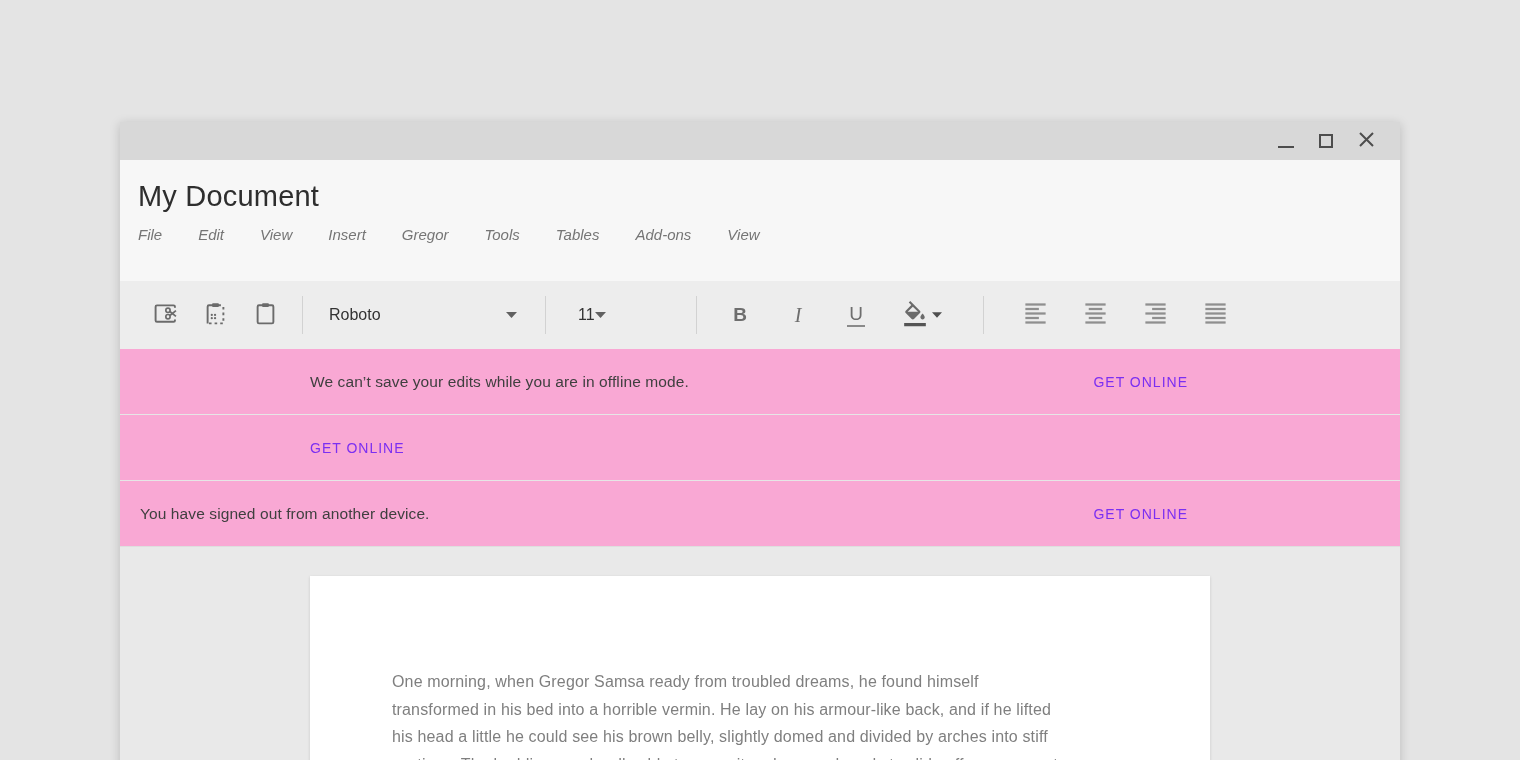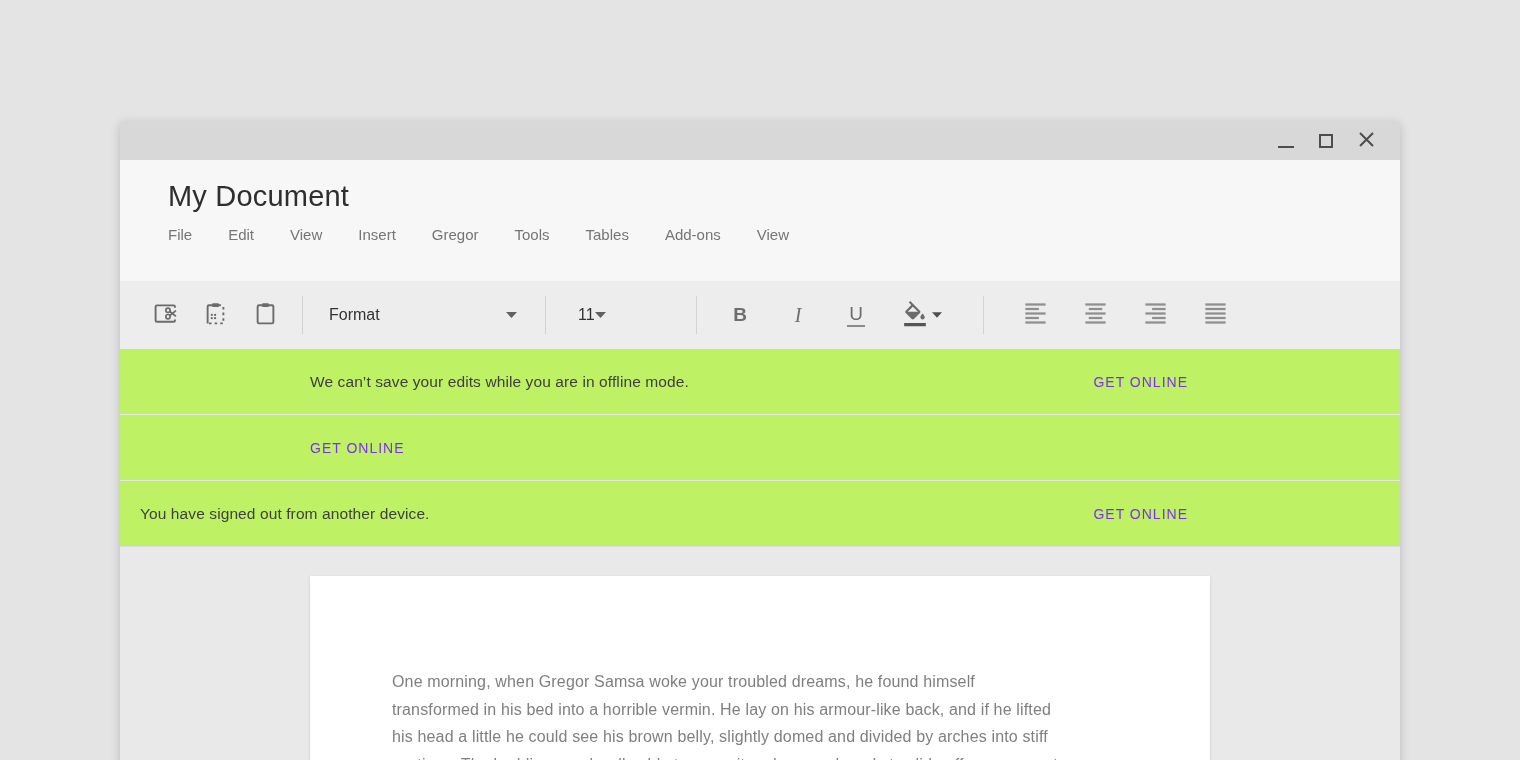--- a/index.html
+++ b/index.html
@@ -19,24 +19,24 @@
   .titlebar {
     height:38px; flex:0 0 38px; background:#D8D8D8;
     display:flex; justify-content:flex-end; align-items:center;
     padding-right:20px; gap:12px;
   }
   .win-btn { width:28px; height:28px; background:none; border:none; padding:0;
     display:flex; align-items:center; justify-content:center; cursor:pointer; }
   .glyph-min { width:16px; height:2px; background:#4D4D4D; margin-top:12px; }
   .glyph-max { width:14px; height:14px; border:2px solid #4D4D4D; }
   
-  .header { height:121px; flex:0 0 121px; background:#F7F7F7; padding-left:48px; }
+  .header { height:121px; flex:0 0 121px; background:#F7F7F7; padding-left:18px; }
   .doc-title { margin:0; padding-top:20px; font-size:29px; line-height:32px;
     font-weight:400; color:#2E2E2E; letter-spacing:.2px; }
-  .menubar { margin-top:14px; display:flex; gap:36px; font-size:15px; color:#757575; }
+  .menubar { margin-top:14px; display:flex; gap:36px; font-size:15px; color:#757575;font-style:italic; }
   .menu-item { cursor:pointer; }
   
   .toolbar { height:68px; flex:0 0 68px; background:#EDEDED;
     display:flex; align-items:center; padding-left:32px; }
   .tb-btn { background:none; border:none; padding:0; cursor:pointer;
     display:flex; align-items:center; justify-content:center; }
   .icon-btn { width:27px; height:27px; margin-right:23px; }
   .icon-btn svg { width:27px; height:27px; }
   .sep { width:1px; height:38px; background:#D2D2D2; flex:0 0 1px; }
   .font-select { width:200px; margin-left:24px; display:flex; align-items:center;
@@ -51,21 +51,21 @@
   .italic-glyph { font-family:"Liberation Serif", serif; font-style:italic; font-size:20px; }
   .underline-glyph { border-bottom:2px solid #8A8A8A; padding:0 2px 1px; line-height:20px; }
   .fill-btn { width:50px; height:30px; margin-left:26px; gap:4px; }
   .fill-btn svg.bucket { width:26px; height:26px; }
   .sep4 { margin-left:36px; }
   .align-btn { width:27px; height:27px; margin-left:33px; }
   .align-btn:first-of-type { margin-left:0; }
   .align-group { display:flex; margin-left:38px; }
   .chev svg { display:block; }
   
-  .banner-row { height:66px; background:#bef264; display:flex; align-items:center;
+  .banner-row { height:66px; background:#f9a8d4; display:flex; align-items:center;
     padding:0 190px; border-bottom:1px solid #E6E6E6; }
   .banner-row:last-child { border-bottom:1px solid #DEDEDE;padding-left:20px; }
   .banner-msg { flex:1; font-size:15.5px; color:#3F3F3F; letter-spacing:.1px; }
   .banner-action { font-size:14px; font-weight:400; letter-spacing:1px;
     color:var(--accent); margin-right:22px; text-decoration:none; cursor:pointer; }
   
   .canvas { flex:1; background:#E9E9E9; }
   .sheet { width:900px; height:430px; margin:29px auto 0; background:#FFFFFF;
     box-shadow:0 1px 3px rgba(0,0,0,.14); padding:92px 82px 0; }
   .doc-line { font-size:16px; line-height:27.5px; color:#7F7F7F;
@@ -146,21 +146,21 @@
         <svg viewBox="0 0 24 24" width="27" height="27">
           <rect x="5" y="4.7" width="14" height="16.1" rx="1.2" fill="none" stroke="#6B6B6B" stroke-width="1.7"></rect>
           <rect x="9" y="2.8" width="6" height="3.4" rx="0.8" fill="#6B6B6B"></rect>
         </svg>
       </span>
     </button>
 
     <div class="sep"></div>
 
     <div class="font-select">
-      <span class="val">Format</span>
+      <span class="val">Roboto</span>
       <span class="chev">
         <svg width="11" height="6" viewBox="0 0 11 6">
             <path d="M0 0 H11 L5.5 6 Z" fill="#616161"></path>
           </svg>
       </span>
     </div>
 
     <div class="sep sep2"></div>
 
     <div class="size-select">
@@ -257,20 +257,20 @@
       <a class="banner-action">GET ONLINE</a>
     </div>
     <div class="banner-row">
       <span class="banner-msg">You have signed out from another device.</span>
       <a class="banner-action">GET ONLINE</a>
     </div>
   </div>
 
   <div class="canvas">
     <div class="sheet">
-      <div class="doc-line">One morning, when Gregor Samsa woke your troubled dreams, he found himself</div>
+      <div class="doc-line">One morning, when Gregor Samsa ready from troubled dreams, he found himself</div>
       <div class="doc-line">transformed in his bed into a horrible vermin. He lay on his armour-like back, and if he lifted</div>
       <div class="doc-line">his head a little he could see his brown belly, slightly domed and divided by arches into stiff</div>
       <div class="doc-line">sections. The bedding was hardly able to cover it and seemed ready to slide off any moment.</div>
     </div>
   </div>
 
 </div>
 
 </body></html>

